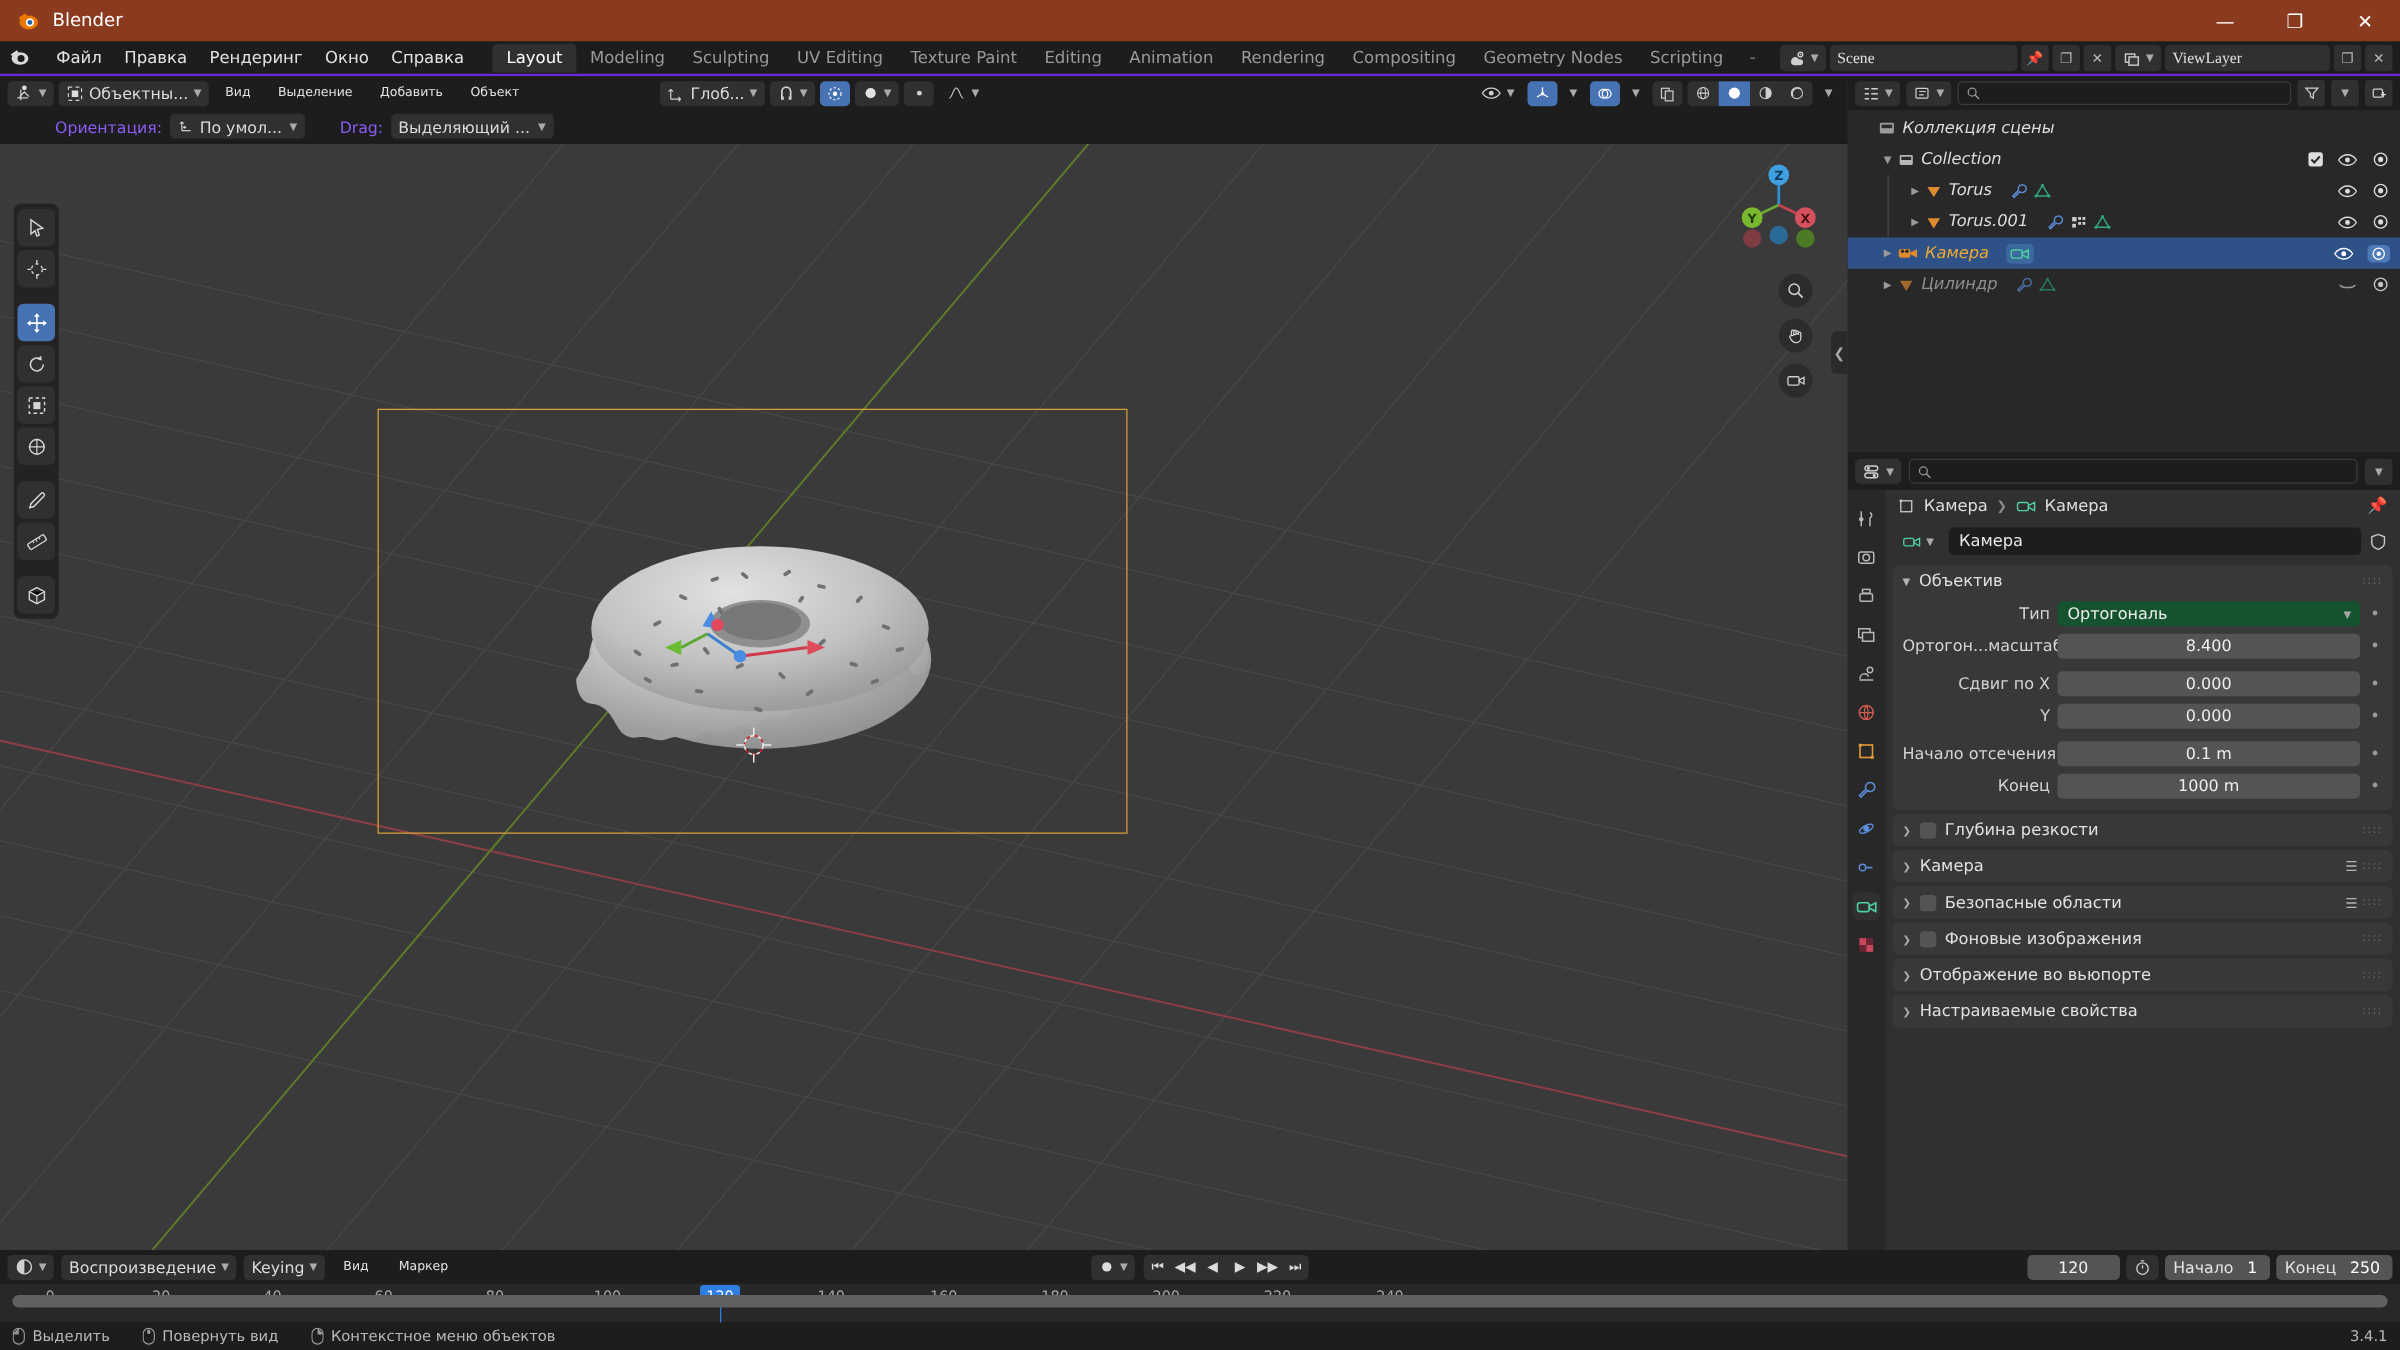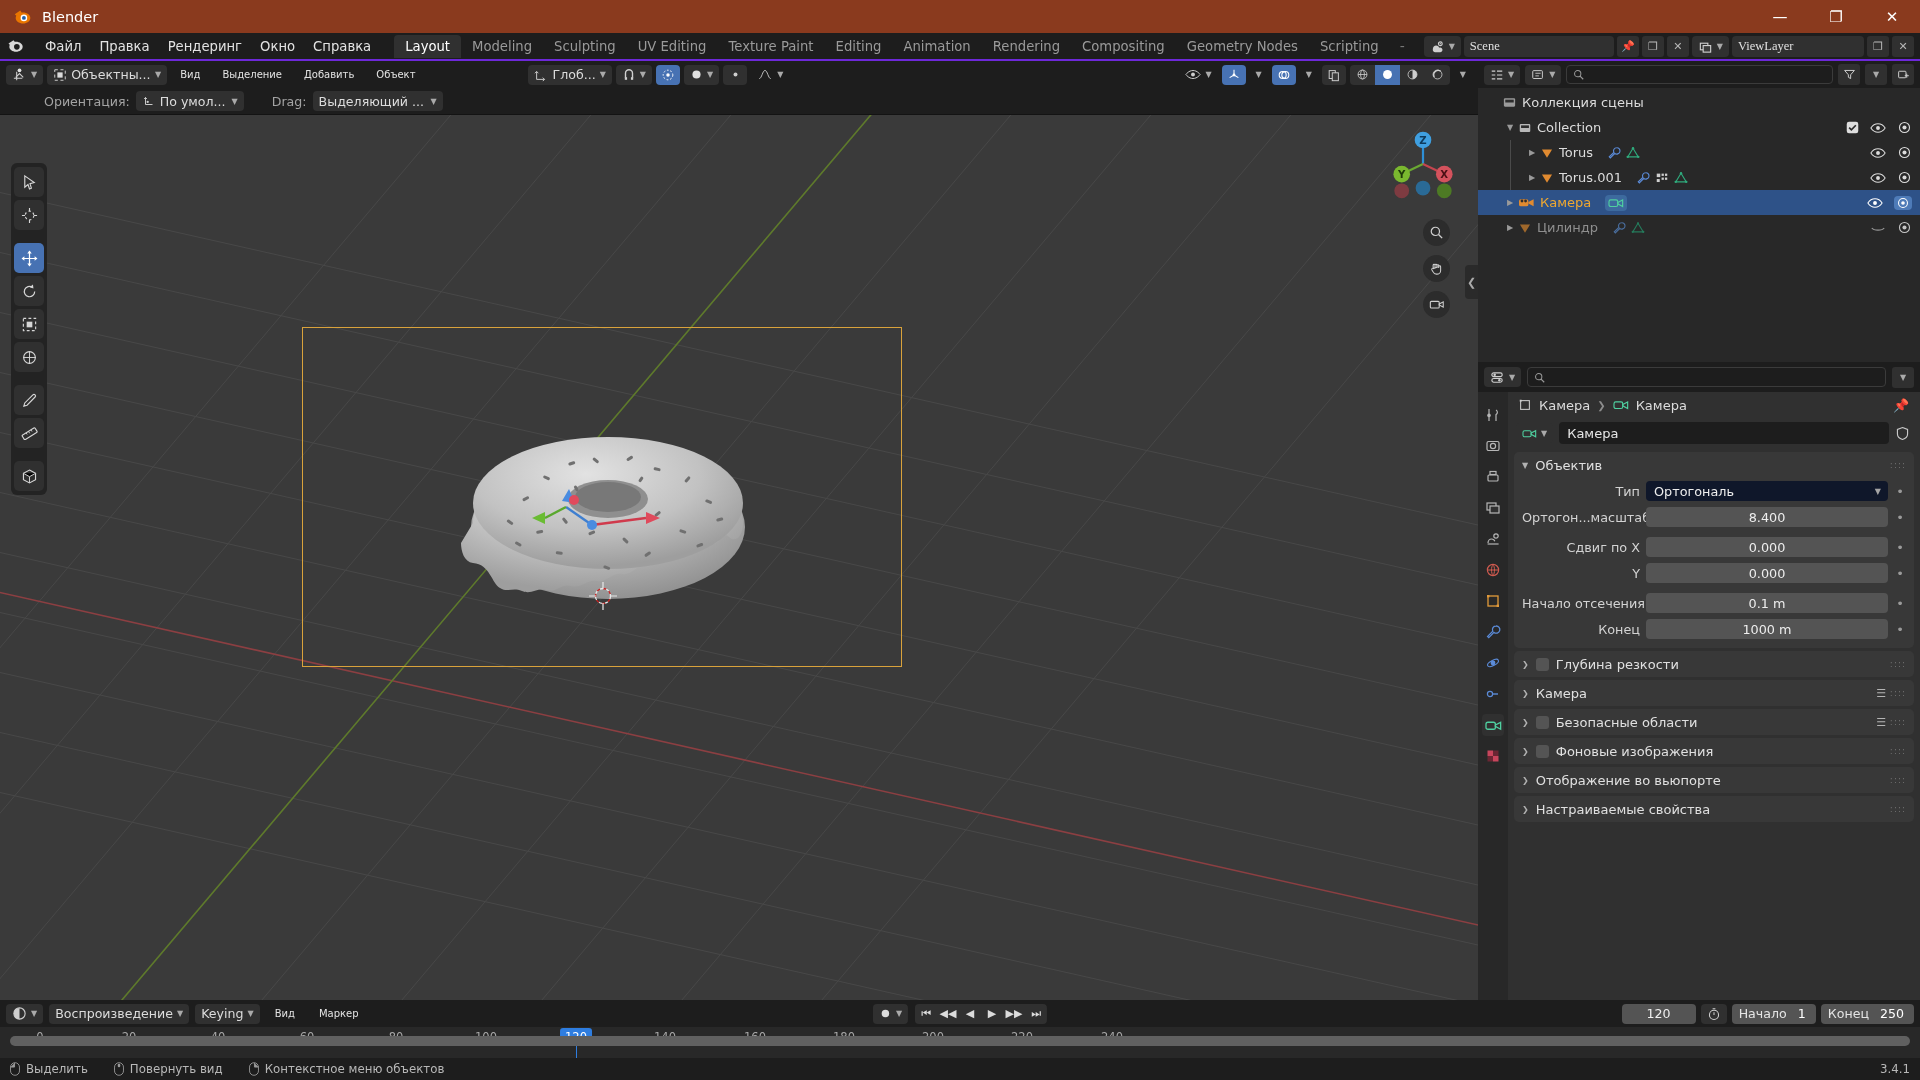--- a/index.html
+++ b/index.html
@@ -67,21 +67,21 @@
     height: 27px; background: #1d1d1d; display: flex; align-items: center;
     padding: 0 6px; gap: 6px; border-bottom: 1px solid #131313;
   }
   .hdr-btn {
     height: 20px; background: #303030; border-radius: 4px; display: flex; align-items: center;
     padding: 0 6px; gap: 4px; color: #dcdcdc; font-size: 12.6px; white-space: nowrap;
   }
   .hdr-btn.flat { background: transparent; }
   .hdr-menu { padding: 2px 9px; font-size: 10px; color: #e3e3e3; }
   .chev { font-size: 8px; color: #aaa; }
-  .lbl-inline { font-size: 12.6px; color: #a3a3a3; }
+  .lbl-inline { font-size: 12.6px; color: #8b5cf6; }
   .icon-toggle {
     width: 24px; height: 20px; border-radius: 4px; background: #303030;
     display: flex; align-items: center; justify-content: center;
   }
   .icon-toggle.on { background: #4772b3; }
   .pill-group { display: flex; background: #303030; border-radius: 4px; overflow: hidden; }
   .pill-group > div { width: 25px; height: 20px; display:flex; align-items:center; justify-content:center; }
   .pill-group > div.on { background: #4772b3; }
 
   
@@ -144,21 +144,21 @@
   }
   .ol-body { flex: 1; overflow: hidden; padding-top: 2px; }
   .ol-row {
     height: 25px; display: flex; align-items: center; padding-left: 8px;
     font-size: 13px; color: #dcdcdc; position: relative;
   }
   .ol-row.selected { background: #2e5288; }
   .ol-row.selected .ol-label { color: #f0a830; }
   .ol-row.dim .ol-label { color: #8e8e8e; }
   .ol-disc { width: 16px; display: flex; justify-content: center; color: #9a9a9a; font-size: 8px; }
-  .ol-label { margin-left: 5px; white-space: nowrap; }
+  .ol-label { margin-left: 5px; white-space: nowrap; font-style: italic; }
   .ol-right { position: absolute; right: 8px; display: flex; align-items: center; gap: 11px; }
   .ol-dataicons { display: flex; align-items: center; gap: 5px; margin-left: 14px; }
   .indent-line {
     position: absolute; left: 16px; top: 0; bottom: 0; width: 1px; background: #4a4a4a;
   }
 
   
   .props { flex: 1; background: #303030; display: flex; flex-direction: column; }
   .props-header {
     height: 30px; background: #1d1d1d; display: flex; align-items: center; gap: 6px; padding: 0 6px;
@@ -196,21 +196,21 @@
   .panel-head .grip { position: absolute; right: 8px; color: #6e6e6e; letter-spacing: 1px; font-size: 9px;}
   .panel-head .listicon { position: absolute; right: 28px; color: #b4b4b4; font-size: 11px; }
   .panel-body { padding: 2px 8px 8px 8px; }
   .prow { display: flex; align-items: center; height: 22px; margin-bottom: 4px; gap: 6px; }
   .prow .plabel { width: 118px; text-align: right; font-size: 12.8px; color: #d3d3d3; white-space: nowrap; }
   .pfield {
     flex: 1; height: 20px; background: #545454; border-radius: 4px;
     display: flex; align-items: center; justify-content: center;
     font-size: 12.8px; color: #eee;
   }
-  .pfield.dark { background: #0f172a; justify-content: flex-start; padding: 0 8px; position: relative;}
+  .pfield.dark { background: #14532d; justify-content: flex-start; padding: 0 8px; position: relative;}
   .pfield.dark .dchev { position: absolute; right: 7px; color: #a5a5a5; font-size: 8px; }
   .pdot { width: 12px; text-align: center; color: #9a9a9a; font-size: 13px; }
   .ckbox { width: 13px; height: 13px; background: #545454; border-radius: 3px; }
   .tri { font-size: 8px; color: #b2b2b2; }
 
   
   .timeline { position: absolute; left: 0; right: 0; bottom: 22px; height: 58px; background: #282828; }
   .tl-header {
     height: 27px; background: #1d1d1d; display: flex; align-items: center; padding: 0 6px; gap: 6px;
     position: relative;

